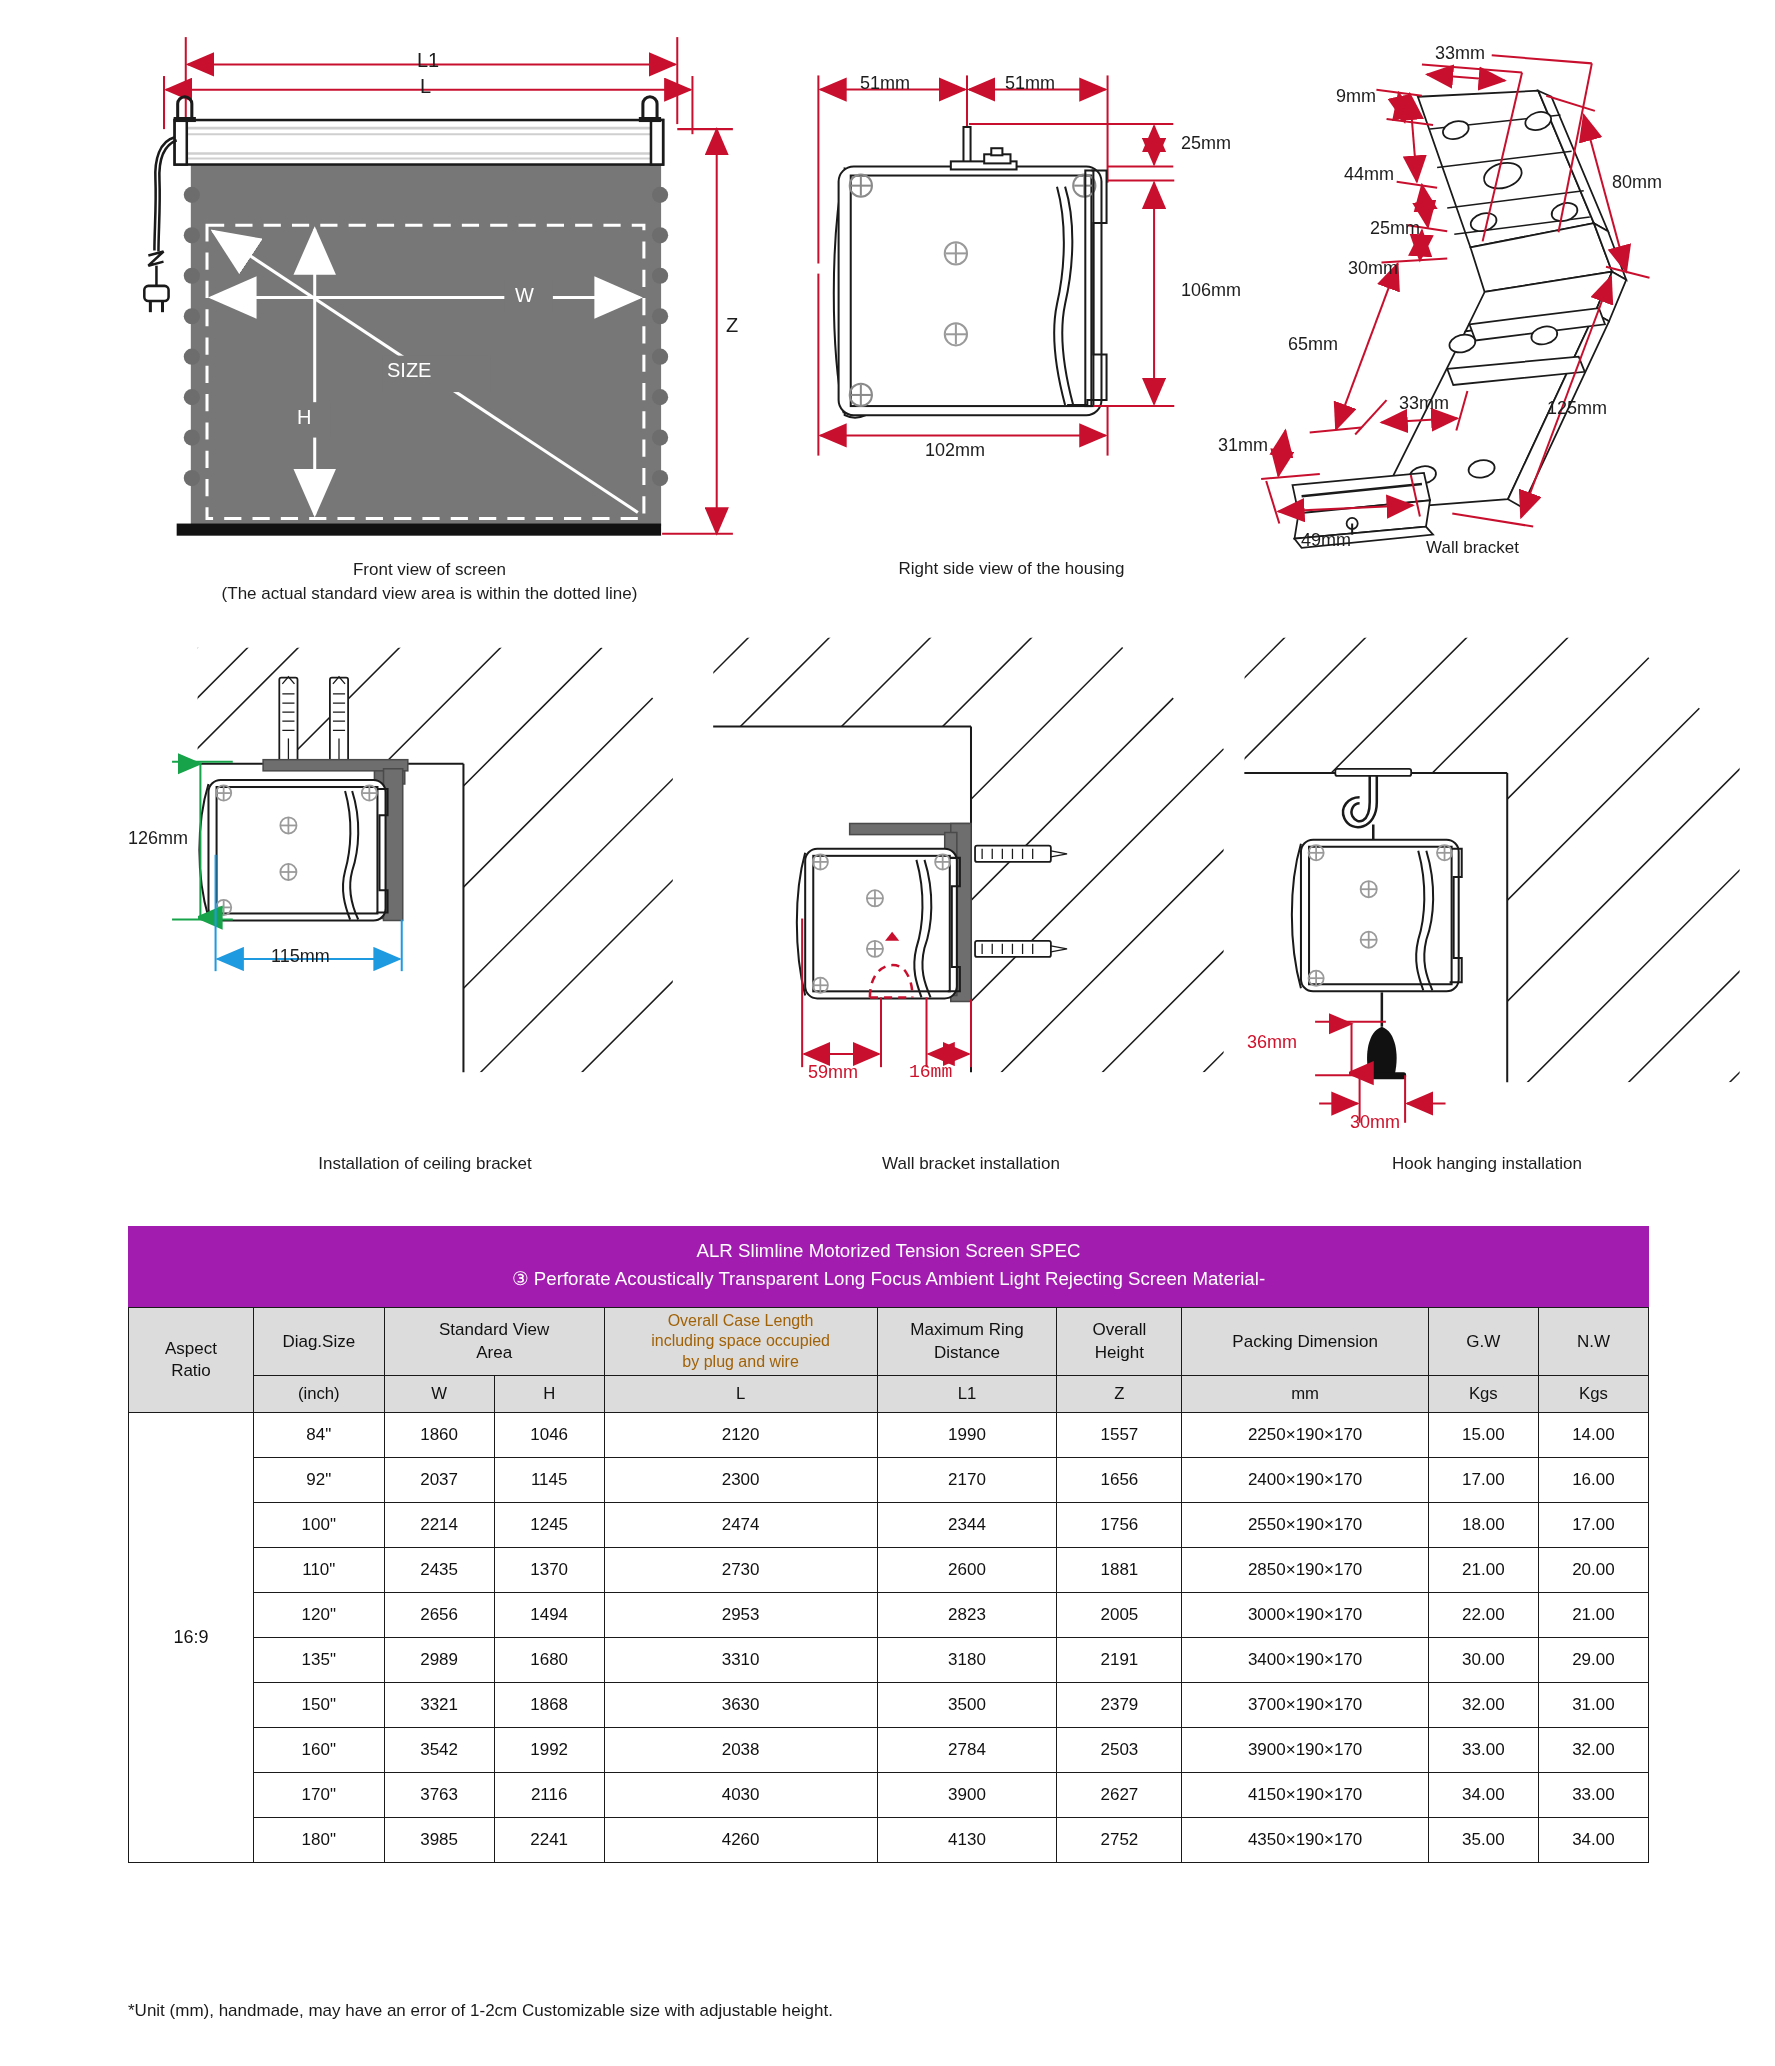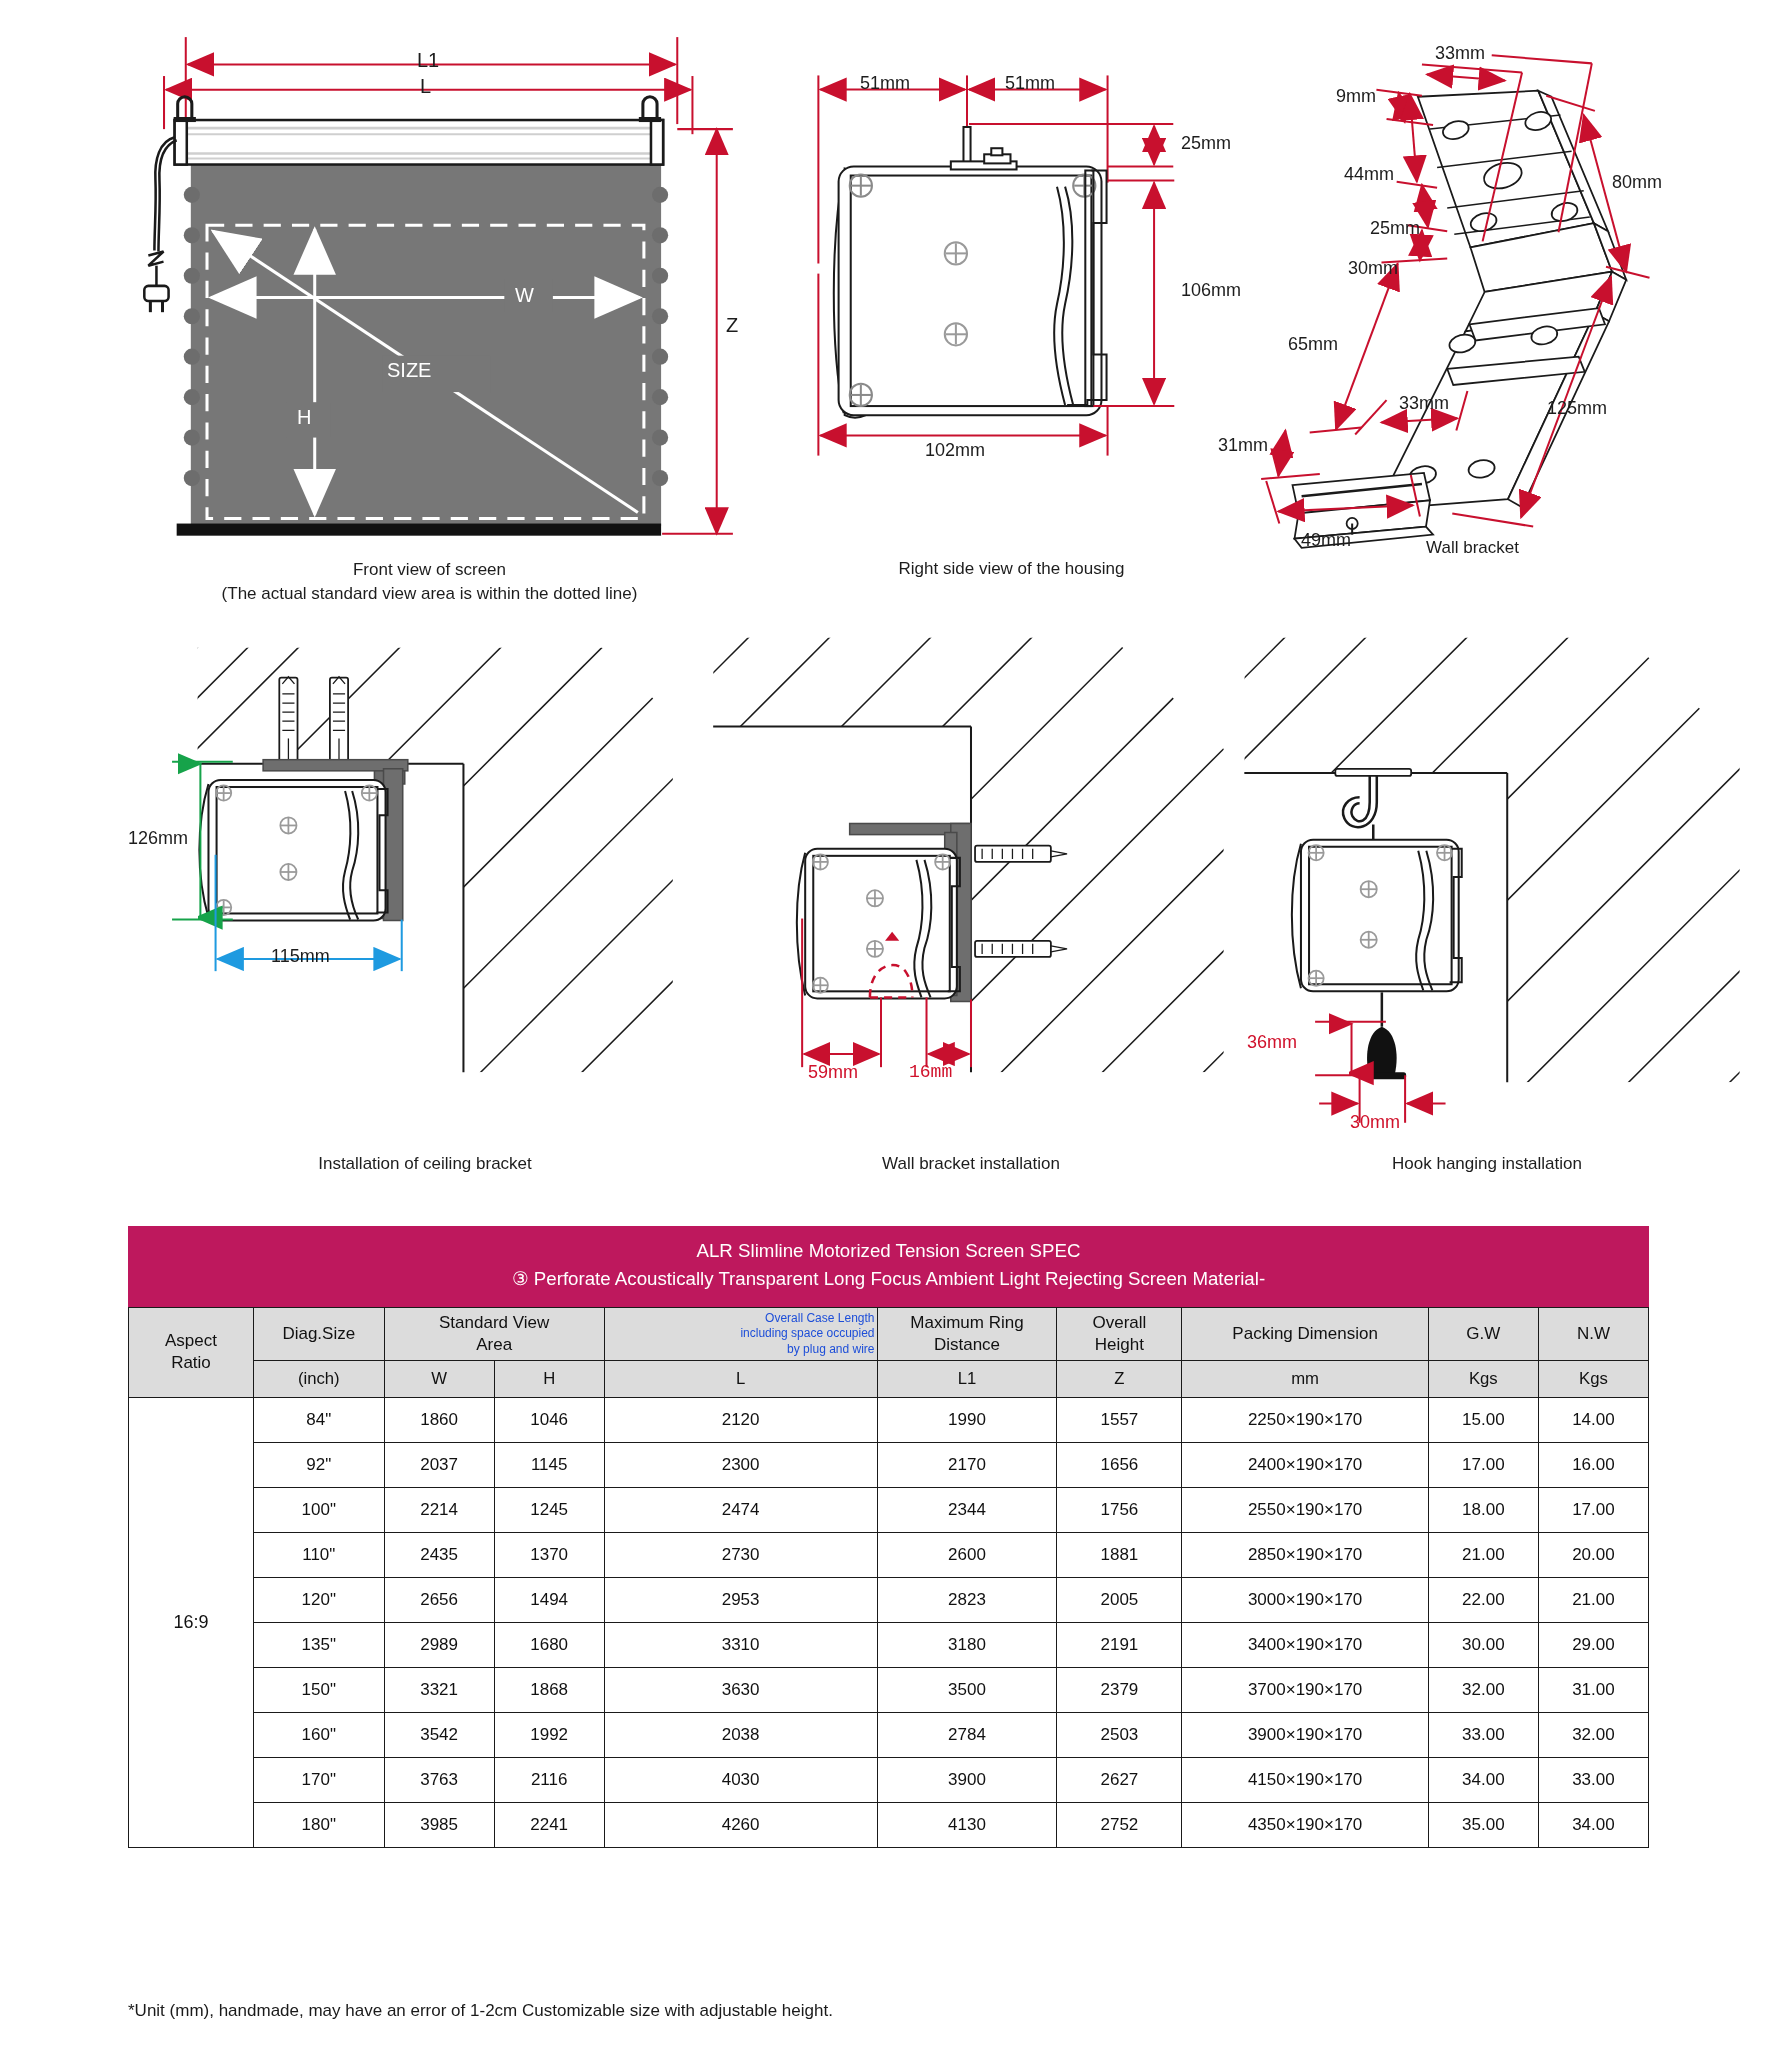--- a/index.html
+++ b/index.html
@@ -22,34 +22,34 @@
   }
   .dimtxt { position: absolute; font-size: 18px; color: #1d1d1d; white-space: nowrap; }
   .dimtxt.red { color: #d0112b; }
   .big { font-size: 20px; }
 
   svg { display: block; overflow: visible; }
 
   
   .spec-wrap { position: absolute; left: 128px; top: 1226px; width: 1521px; }
   .banner {
-    background: #be185d; color: #ffffff; text-align: center;
+    background: #a21caf; color: #ffffff; text-align: center;
     padding: 11px 15px 13px; line-height: 1.52;
   }
   .banner .l1 { font-size: 18.7px; }
   .banner .l2 { font-size: 18.7px; }
   .banner .l3 { font-size: 18.7px; }
 
   table.spec { border-collapse: collapse; width: 100%; table-layout: fixed; background: #fff; }
   table.spec th, table.spec td {
     border: 1px solid #1a1a1a; text-align: center; vertical-align: middle;
     font-size: 17px; color: #111; padding: 3px 2px;
   }
   table.spec thead th { background: #dcdcdc; font-weight: normal; line-height: 1.3; }
-  table.spec thead th.red { color: #1d4ed8; font-size: 12px; line-height: 1.28; text-align: right; }
+  table.spec thead th.red { color: #a16207; font-size: 16px; line-height: 1.28; }
   table.spec thead th.unit { height: 37px; font-size: 16.7px; }
   table.spec tbody td { height: 45px; font-size: 17px; background: #fff; }
   table.spec tbody td.ratio { font-size: 18px; }
 
   .footnote {
     position: absolute; left: 128px; top: 2001px;
     font-size: 17px; color: #1a1a1a; white-space: nowrap;
   }
 </style>
 </head>

